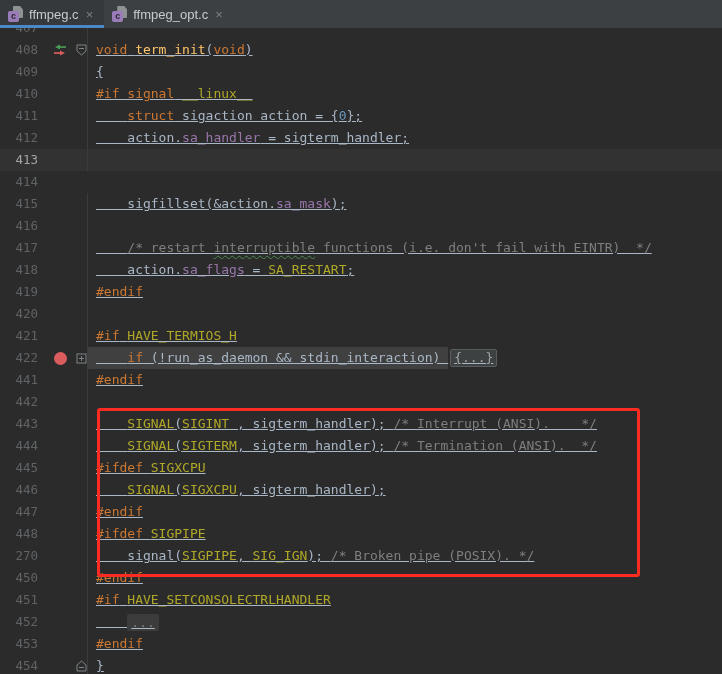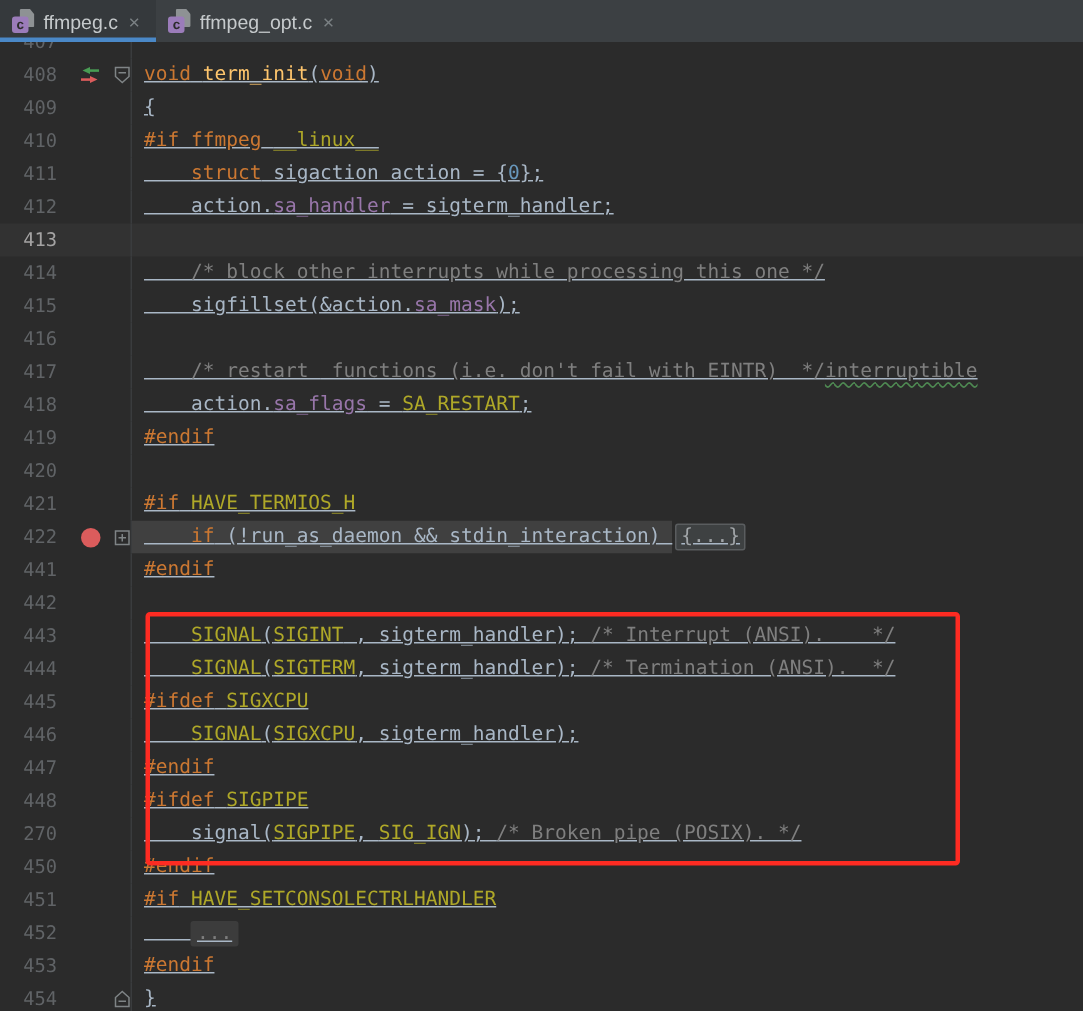--- a/index.html
+++ b/index.html
@@ -110,28 +110,28 @@
         <div class="line"><span class="ln">408</span><span class="gicon"><svg width="16" height="12" viewBox="0 0 16 12">
               <polygon points="3,3 8,0.6 8,5.4" fill="#499C54"></polygon>
               <rect x="8" y="2.2" width="6" height="1.7" fill="#499C54"></rect>
               <polygon points="13,9 8,6.6 8,11.4" fill="#DB5C5C"></polygon>
               <rect x="2" y="8.2" width="6" height="1.7" fill="#DB5C5C"></rect>
             </svg></span><span class="fold"><svg width="11" height="12" viewBox="0 0 11 12">
               <polygon points="1,1 10,1 10,7 5.5,11 1,7" fill="none" stroke="#7F8486"></polygon>
               <line x1="3" y1="4.5" x2="8" y2="4.5" stroke="#7F8486"></line>
             </svg></span><span class="text"><span class="tk-kw">void</span><span class="tk-def"> </span><span class="tk-fn">term_init</span><span class="tk-def">(</span><span class="tk-kw">void</span><span class="tk-def">)</span></span></div>
         <div class="line"><span class="ln">409</span><span class="gicon"></span><span class="fold"></span><span class="text"><span class="tk-def">{</span></span></div>
-        <div class="line"><span class="ln">410</span><span class="gicon"></span><span class="fold"></span><span class="text"><span class="tk-dir">#if ffmpeg</span><span class="tk-def"> </span><span class="tk-mac">__linux__</span></span></div>
+        <div class="line"><span class="ln">410</span><span class="gicon"></span><span class="fold"></span><span class="text"><span class="tk-dir">#if signal</span><span class="tk-def"> </span><span class="tk-mac">__linux__</span></span></div>
         <div class="line"><span class="ln">411</span><span class="gicon"></span><span class="fold"></span><span class="text"><span class="tk-def">    </span><span class="tk-kw">struct</span><span class="tk-def"> sigaction action = {</span><span class="tk-num">0</span><span class="tk-def">};</span></span></div>
         <div class="line"><span class="ln">412</span><span class="gicon"></span><span class="fold"></span><span class="text"><span class="tk-def">    action.</span><span class="tk-field">sa_handler</span><span class="tk-def"> = sigterm_handler;</span></span></div>
         <div class="line cur"><span class="ln cur-num">413</span><span class="gicon"></span><span class="fold"></span><span class="text"></span></div>
-        <div class="line"><span class="ln">414</span><span class="gicon"></span><span class="fold"></span><span class="text"><span class="tk-def">    </span><span class="tk-com">/* block other interrupts while processing this one */</span></span></div>
+        <div class="line"><span class="ln">414</span><span class="gicon"></span><span class="fold"></span></div>
         <div class="line"><span class="ln">415</span><span class="gicon"></span><span class="fold"></span><span class="text"><span class="tk-def">    sigfillset(&amp;action.</span><span class="tk-field">sa_mask</span><span class="tk-def">);</span></span></div>
         <div class="line"><span class="ln">416</span><span class="gicon"></span><span class="fold"></span><span class="text"></span></div>
-        <div class="line"><span class="ln">417</span><span class="gicon"></span><span class="fold"></span><span class="text"><span class="tk-def">    </span><span class="tk-com">/* restart </span><span class="tk-com"> functions (i.e. don't fail with EINTR)  */</span><span class="tk-com tk-wavy">interruptible</span></span></div>
+        <div class="line"><span class="ln">417</span><span class="gicon"></span><span class="fold"></span><span class="text"><span class="tk-def">    </span><span class="tk-com">/* restart </span><span class="tk-com tk-wavy">interruptible</span><span class="tk-com"> functions (i.e. don't fail with EINTR)  */</span></span></div>
         <div class="line"><span class="ln">418</span><span class="gicon"></span><span class="fold"></span><span class="text"><span class="tk-def">    action.</span><span class="tk-field">sa_flags</span><span class="tk-def"> = </span><span class="tk-mac">SA_RESTART</span><span class="tk-def">;</span></span></div>
         <div class="line"><span class="ln">419</span><span class="gicon"></span><span class="fold"></span><span class="text"><span class="tk-dir">#endif</span></span></div>
         <div class="line"><span class="ln">420</span><span class="gicon"></span><span class="fold"></span><span class="text"></span></div>
         <div class="line"><span class="ln">421</span><span class="gicon"></span><span class="fold"></span><span class="text"><span class="tk-dir">#if</span><span class="tk-def"> </span><span class="tk-mac">HAVE_TERMIOS_H</span></span></div>
         <div class="line"><span class="ln">422</span><span class="gicon"><span class="bp-dot"></span></span><span class="fold"><svg width="11" height="11" viewBox="0 0 11 11">
               <rect x="1" y="1" width="9" height="9" fill="none" stroke="#7F8486"></rect>
               <line x1="3" y1="5.5" x2="8" y2="5.5" stroke="#7F8486"></line>
               <line x1="5.5" y1="3" x2="5.5" y2="8" stroke="#7F8486"></line>
             </svg></span><span class="text"><span class="bp-band"><span class="tk-def">    </span><span class="tk-kw">if</span><span class="tk-def"> (!run_as_daemon &amp;&amp; stdin_interaction) </span></span><span class="tk-foldbox">{...}</span></span></div>
         <div class="line"><span class="ln">441</span><span class="gicon"></span><span class="fold"></span><span class="text"><span class="tk-dir">#endif</span></span></div>

